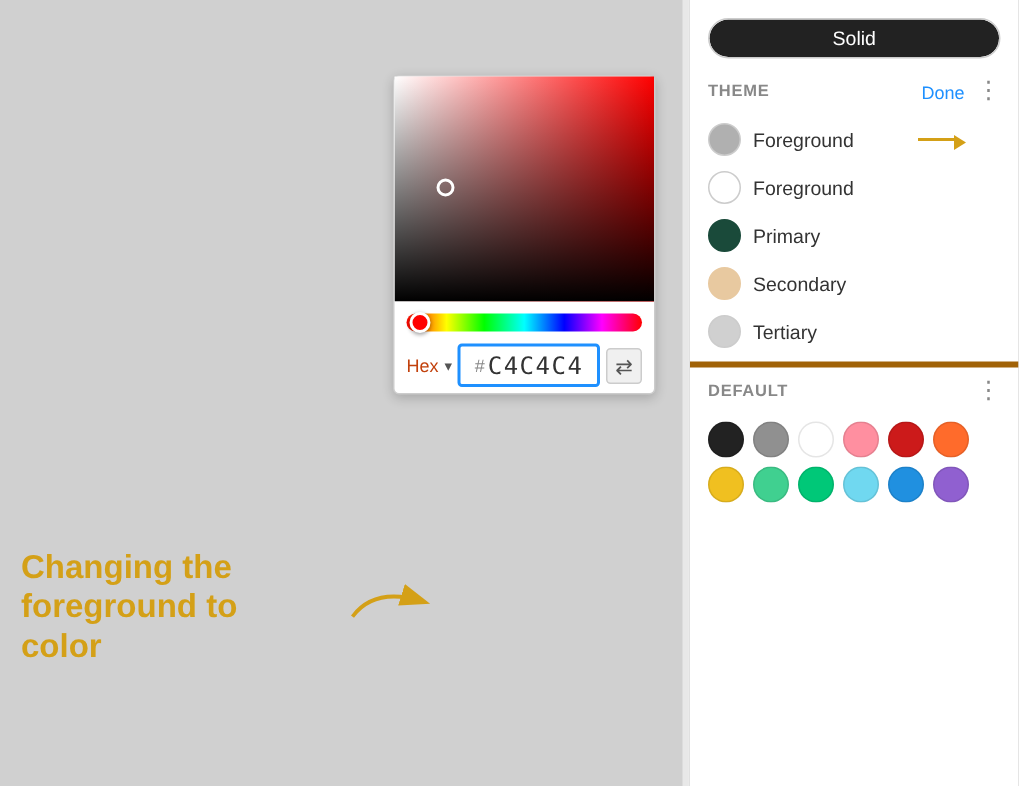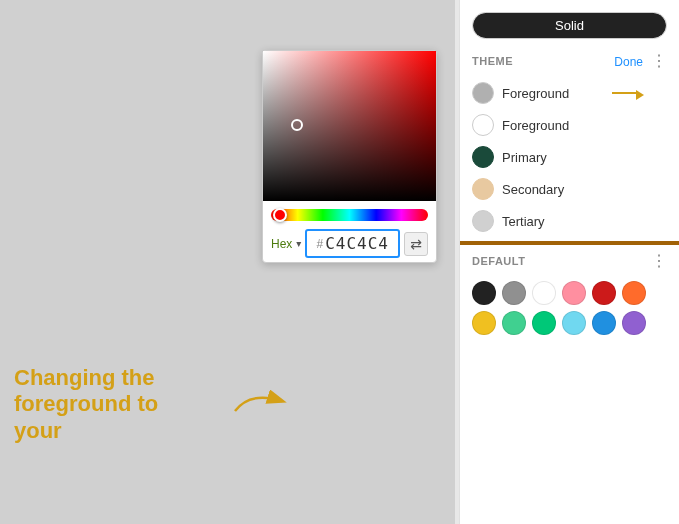--- a/index.html
+++ b/index.html
@@ -88,21 +88,21 @@
     }
 
     .hex-row {
       display: flex;
       align-items: center;
       padding: 4px 8px;
       gap: 4px;
     }
     .hex-label {
       font-size: 12px;
-      color: #4d7c0f;
+      color: #c2410c;
     }
     .hex-arrow {
       font-size: 10px;
       color: #555;
     }
     .hex-input-wrapper {
       flex: 1;
       display: flex;
       align-items: center;
       justify-content: center;
@@ -422,21 +422,21 @@
       <div class="color-dot" style="background:#9060d0;"></div>
     </div>
   </div>
 
 
 </div>
 
 <div class="annotation-text">
   <span>Changing the</span><br>
   <span>foreground to</span><br>
-  <span>your</span>
+  <span>color</span>
 </div>
 
 <svg class="annotation-arrow" style="position:absolute; left:230px; bottom:108px; width:60px; height:30px;" viewBox="0 0 60 30">
   <defs>
     <marker id="arrowhead" markerWidth="8" markerHeight="6" refX="6" refY="3" orient="auto">
       <polygon points="0 0, 8 3, 0 6" fill="#d4a017"></polygon>
     </marker>
   </defs>
   <path d="M5 25 Q20 5 52 15" stroke="#d4a017" stroke-width="2.5" fill="none" marker-end="url(#arrowhead)"></path>
 </svg>

